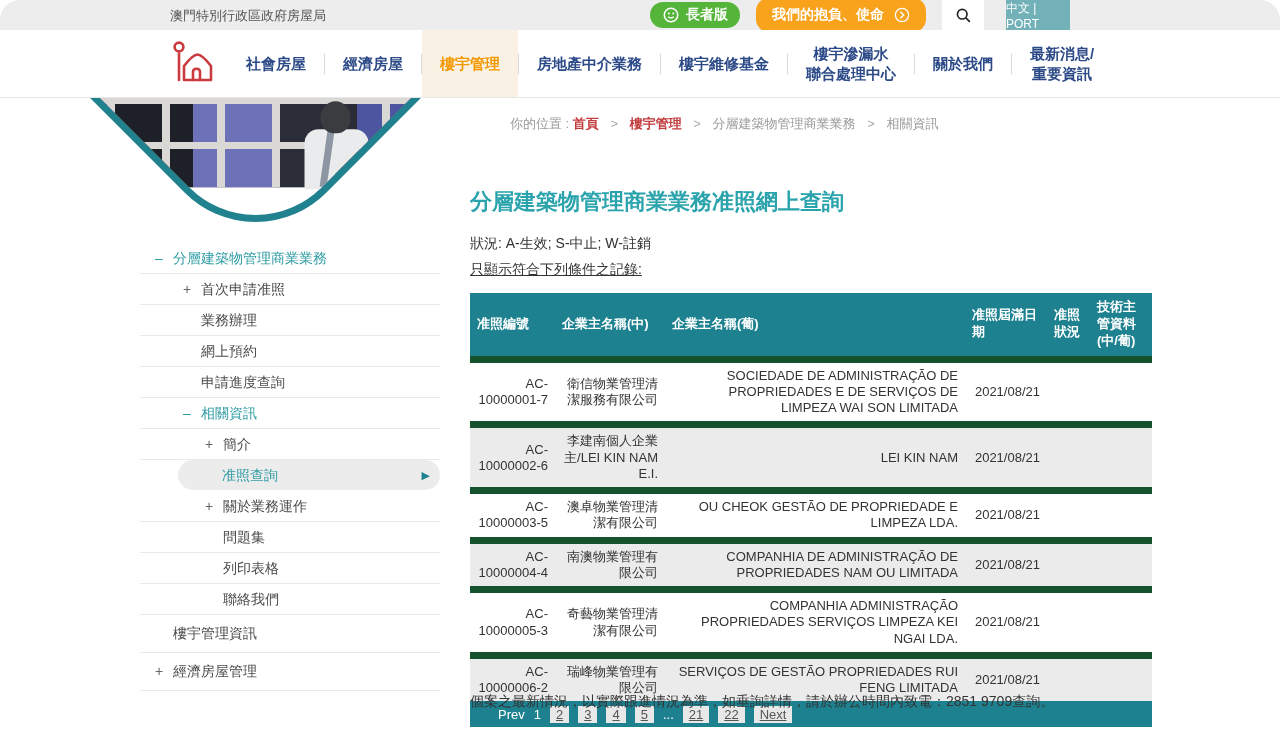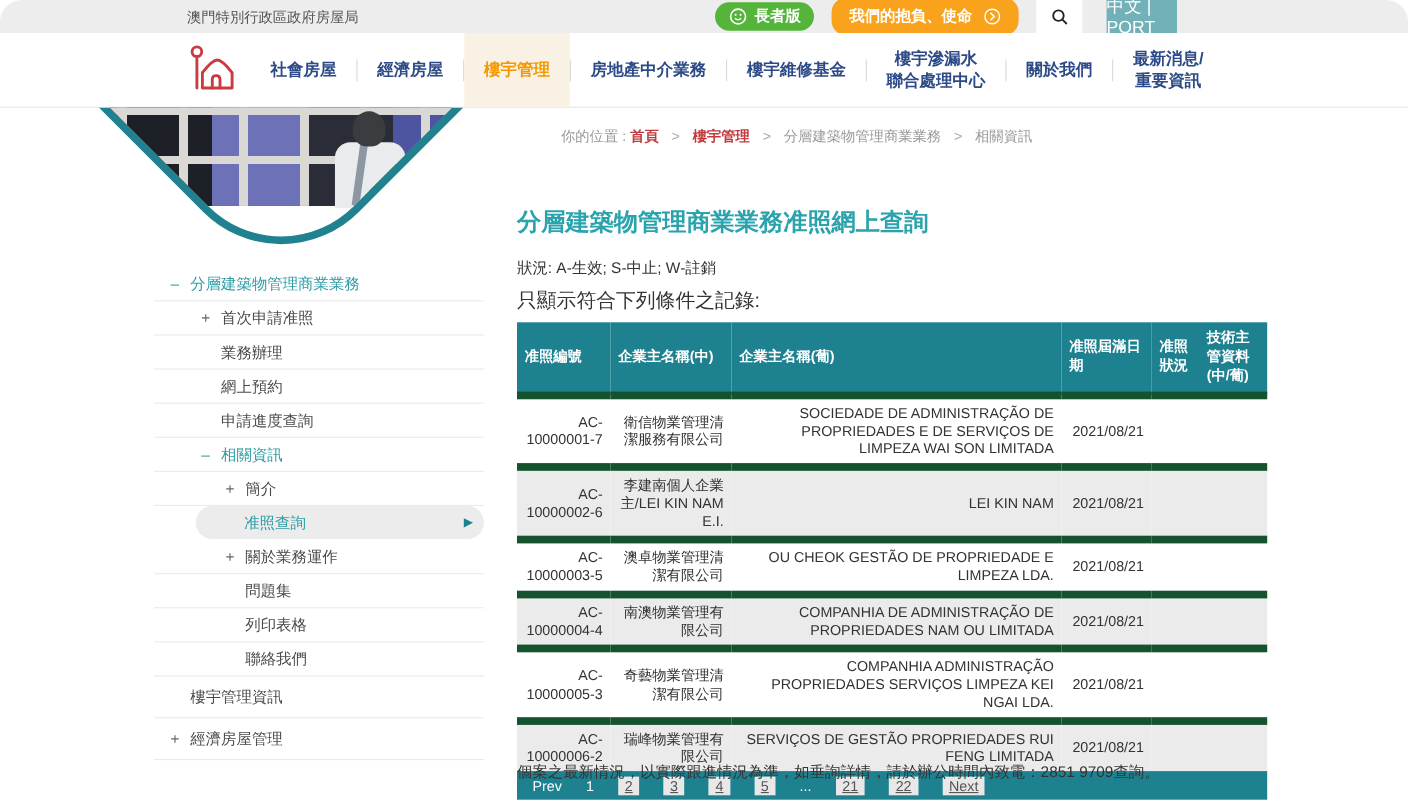--- a/index.html
+++ b/index.html
@@ -12,21 +12,21 @@
   .topbar-right{position:absolute;right:210px;top:0;height:30px;display:flex;align-items:center;}
   .btn-elder{display:flex;align-items:center;gap:6px;height:26px;padding:0 12px;margin-right:16px;
              background:#55b43a;border:none;border-radius:13px;color:#fff;font-size:14px;font-weight:bold;
              font-family:inherit;cursor:pointer;}
   .btn-mission{display:flex;align-items:center;gap:10px;height:34px;padding:0 16px;margin-right:16px;
              background:#f9a21b;border:none;border-radius:13px;color:#fff;font-size:14px;font-weight:bold;
              font-family:Liberation Serif, serif;cursor:pointer;}
   .icon svg{display:block;}
   .search-box{width:42px;height:30px;background:#fff;display:flex;align-items:center;justify-content:center;
              margin-right:22px;cursor:pointer;}
-  .lang-box{width:64px;height:30px;background:#72b1b8;color:#fff;font-size:16px;display:flex;
+  .lang-box{width:64px;height:30px;background:#72b1b8;color:#fff;font-size:12px;display:flex;
              align-items:center;justify-content:center;cursor:pointer;}
 
   
   .navbar{position:absolute;left:0;top:30px;width:1280px;height:67px;background:#fff;border-bottom:1px solid #e7e7e7;}
   .logo{position:absolute;left:168px;top:9px;width:48px;height:48px;cursor:pointer;}
   .nav-list{position:absolute;left:228px;top:0;height:67px;margin:0;padding:0;list-style:none;
             display:flex;align-items:center;}
   .nav-item{display:flex;flex-direction:column;justify-content:center;align-items:center;height:67px;
             padding:0 18px;font-size:15px;font-weight:bold;color:#2c4a87;cursor:pointer;text-align:center;}
   .nav-item span{display:block;line-height:1.3;}
@@ -70,31 +70,31 @@
   .pill .arrow{margin-left:auto;margin-right:10px;color:#20818f;font-size:11px;}
 
   
   .content{position:absolute;left:470px;top:97px;width:682px;}
   .breadcrumb{position:absolute;left:0;top:18px;font-size:13px;color:#9a9a9a;white-space:nowrap;margin-left:40px;}
   .breadcrumb .sep{margin:0 8px;color:#aaa;}
   .breadcrumb .red{color:#c23b3d;font-weight:bold;text-decoration:none;cursor:pointer;}
   .breadcrumb .plain{color:#9a9a9a;}
   .page-title{position:absolute;left:0;top:90px;font-size:22px;font-weight:bold;color:#2aa3ad;white-space:nowrap;}
   .status-line1{position:absolute;left:0;top:138px;font-size:14px;color:#333;}
-  .status-line2{position:absolute;left:0;top:164px;font-size:18px;color:#333;}
+  .status-line2{position:absolute;left:0;top:164px;font-size:14px;color:#333;text-decoration:underline;}
 
   .table-wrap{position:absolute;left:0;top:196px;width:682px;}
   table.lic{border-collapse:collapse;table-layout:fixed;width:682px;font-size:13px;}
   table.lic th{background:#1d8190;color:#fff;font-weight:bold;text-align:left;vertical-align:middle;
                padding:6px 7px;line-height:1.3;height:46px;}
   table.lic td{padding:5px 7px;line-height:1.25;vertical-align:middle;color:#333;word-wrap:break-word;}
   table.lic tbody tr{border-top:7px solid #14532d;text-align:right;}
   table.lic tbody tr.alt{background:#ebebeb;}
   .pagination{box-sizing:border-box;width:682px;height:26px;background:#1d8190;display:flex;align-items:center;
-              padding-left:14px;gap:22px;font-size:13px;color:#fff;}
+              padding-left:28px;gap:9px;font-size:13px;color:#fff;}
   .pagination .pg-btn{display:inline-block;background:#e8e8e8;color:#555;text-decoration:underline;
               padding:1px 6px;line-height:15px;cursor:pointer;}
   .pagination .pg-text{color:#fff;}
   .note{position:absolute;left:0;top:596px;font-size:14px;color:#333;white-space:nowrap;}
 </style>
 </head>
 <body>
 
 <div id="page">
 

